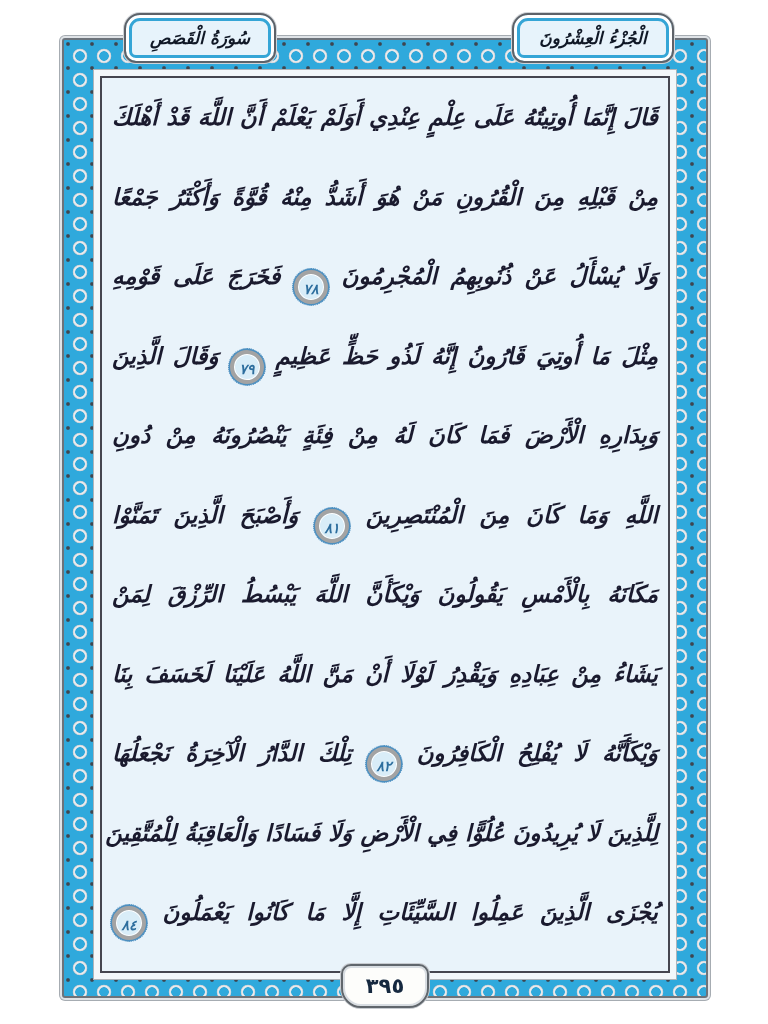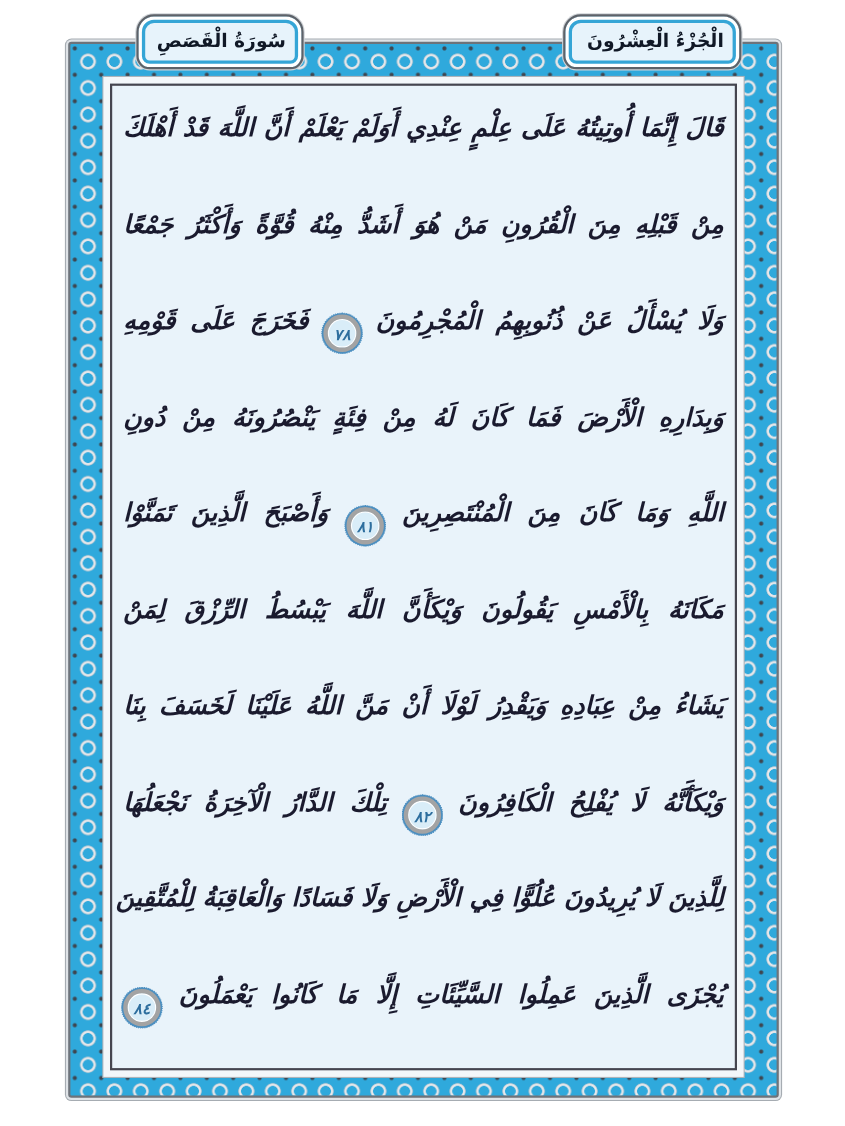--- a/index.html
+++ b/index.html
@@ -28,23 +28,23 @@
     box-shadow:0 0 0 6px #f3f7fa, 0 0 0 7px #aeb4ba;
   }
 
   
   .cartouche {
     position:absolute; top:-27px; height:50px; z-index:5;
     background:#e7f3fb;
     border:2px solid #5d6269;
     border-radius:16px 16px 12px 12px;
     box-shadow:inset 0 0 0 3px #ffffff, inset 0 0 0 6px #35a5d6, 0 0 0 1px #cfd3d7;
-    display:flex; align-items:center; justify-content:flex-start;
+    display:flex; align-items:center; justify-content:center;
     font-weight:bold; font-size:17px; color:#101826;
-    padding:0 14px; direction:rtl;
+    padding:0 14px; direction:rtl;font-style:italic;
   }
   .cartouche-surah { left:60px;  width:152px; }
   .cartouche-juz   { right:32px; width:162px; }
 
   
   .qlines {
     position:absolute; left:10px; right:10px; top:10px; bottom:8px;
     display:flex; flex-direction:column;font-style:italic;
   }
   .qline {
@@ -87,24 +87,28 @@
 
   <div class="cartouche cartouche-juz">
     <span>الْجُزْءُ الْعِشْرُونَ</span>
   </div>
 
   <div class="panel">
     <div class="qlines">
         <div class="qline"><span>قَالَ إِنَّمَا أُوتِيتُهُ عَلَى عِلْمٍ عِنْدِي أَوَلَمْ يَعْلَمْ أَنَّ اللَّهَ قَدْ أَهْلَكَ</span></div>
         <div class="qline"><span>مِنْ قَبْلِهِ مِنَ الْقُرُونِ مَنْ هُوَ أَشَدُّ مِنْهُ قُوَّةً وَأَكْثَرُ جَمْعًا</span></div>
         <div class="qline"><span>وَلَا يُسْأَلُ عَنْ ذُنُوبِهِمُ الْمُجْرِمُونَ</span> <span class="ayah">٧٨</span> <span>فَخَرَجَ عَلَى قَوْمِهِ</span></div>
+        <div class="qline"><span>مِثْلَ مَا أُوتِيَ قَارُونُ إِنَّهُ لَذُو حَظٍّ عَظِيمٍ</span> <span class="ayah">٧٩</span> <span>وَقَالَ الَّذِينَ</span></div>
         <div class="qline"><span>وَبِدَارِهِ الْأَرْضَ فَمَا كَانَ لَهُ مِنْ فِئَةٍ يَنْصُرُونَهُ مِنْ دُونِ</span></div>
         <div class="qline"><span>اللَّهِ وَمَا كَانَ مِنَ الْمُنْتَصِرِينَ</span> <span class="ayah">٨١</span> <span>وَأَصْبَحَ الَّذِينَ تَمَنَّوْا</span></div>
         <div class="qline"><span>مَكَانَهُ بِالْأَمْسِ يَقُولُونَ وَيْكَأَنَّ اللَّهَ يَبْسُطُ الرِّزْقَ لِمَنْ</span></div>
         <div class="qline"><span>يَشَاءُ مِنْ عِبَادِهِ وَيَقْدِرُ لَوْلَا أَنْ مَنَّ اللَّهُ عَلَيْنَا لَخَسَفَ بِنَا</span></div>
         <div class="qline"><span>وَيْكَأَنَّهُ لَا يُفْلِحُ الْكَافِرُونَ</span> <span class="ayah">٨٢</span> <span>تِلْكَ الدَّارُ الْآخِرَةُ نَجْعَلُهَا</span></div>
         <div class="qline"><span>لِلَّذِينَ لَا يُرِيدُونَ عُلُوًّا فِي الْأَرْضِ وَلَا فَسَادًا وَالْعَاقِبَةُ لِلْمُتَّقِينَ</span></div>
         <div class="qline"><span>يُجْزَى الَّذِينَ عَمِلُوا السَّيِّئَاتِ إِلَّا مَا كَانُوا يَعْمَلُونَ</span> <span class="ayah">٨٤</span></div>
       </div>
   </div>
 
+  <div class="page-badge">
+    <span>٣٩٥</span>
+  </div>
 
 </div>
 
 </body></html>

